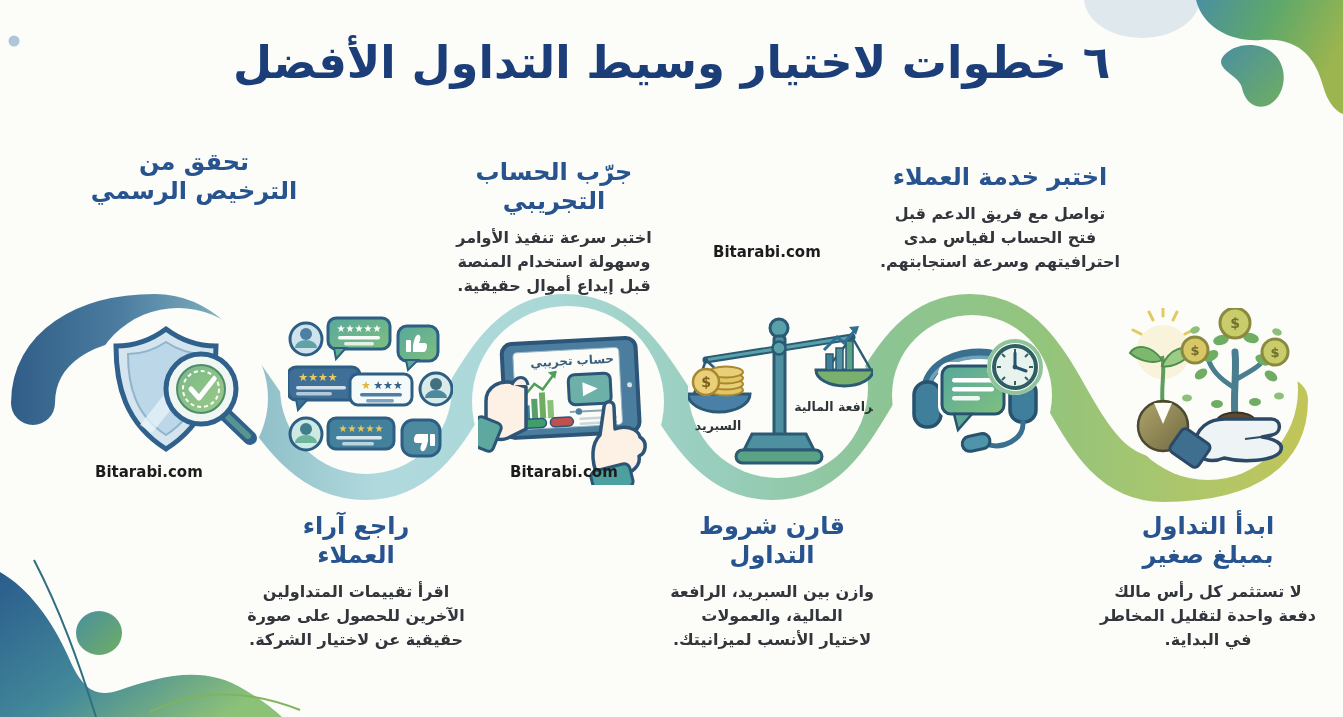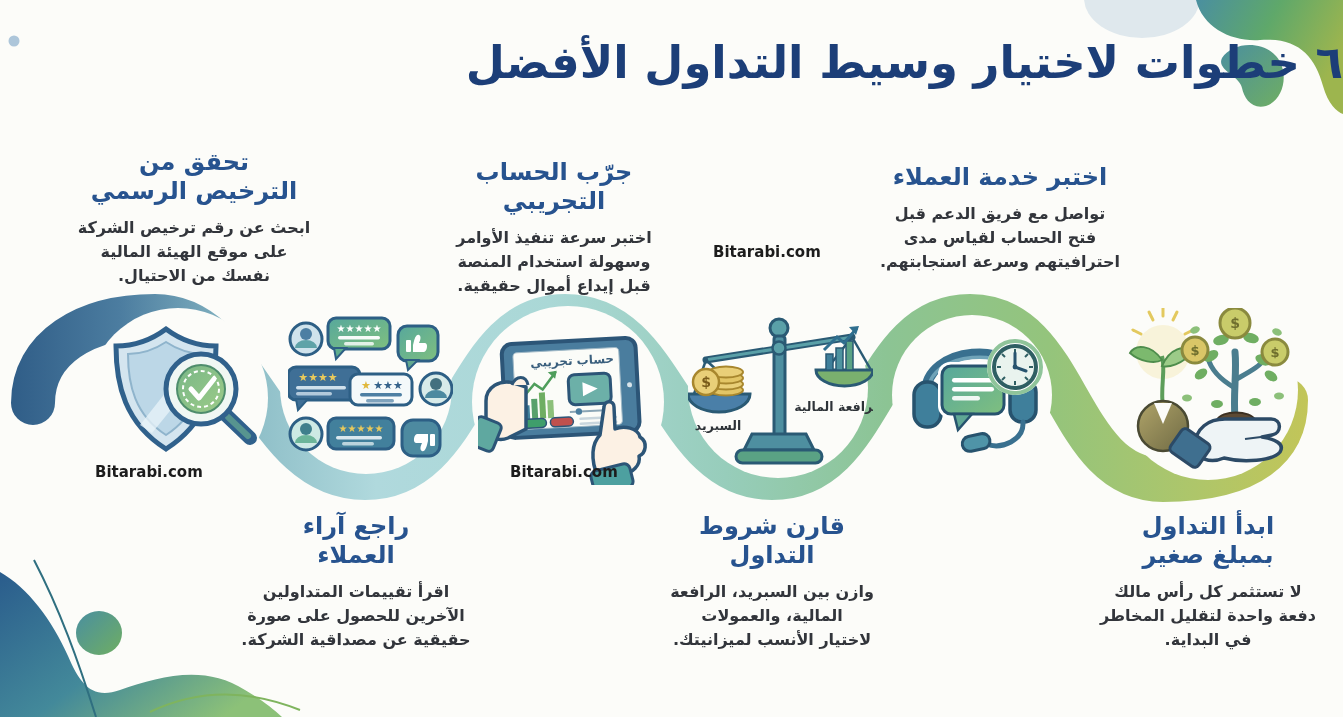--- a/index.html
+++ b/index.html
@@ -1,19 +1,19 @@
 <!DOCTYPE html>
 <html lang="ar"><head>
 <meta charset="utf-8">
 <style>
   html,body{margin:0;padding:0;}
   body{font-family:"DejaVu Sans",sans-serif;background:#e9e9e9;}
   .canvas{position:relative;width:1343px;height:717px;background:#fcfcf9;overflow:hidden;}
   .layer{position:absolute;inset:0;width:100%;height:100%;}
-  .title{position:absolute;top:36px;left:0;width:100%;text-align:right;
+  .title{position:absolute;top:36px;left:0;width:100%;text-align:center;
          font-size:45px;font-weight:bold;color:#1c3e78;direction:rtl;letter-spacing:0;z-index:4;}
   .step{position:absolute;direction:rtl;text-align:center;z-index:4;}
   .step h2{margin:0 0 10px 0;font-size:24px;line-height:29px;font-weight:bold;color:#27538f;white-space:pre-line;}
   .step p{margin:0;font-size:16px;line-height:24px;font-weight:bold;color:#32353b;white-space:pre-line;}
   .watermark{position:absolute;font-size:15px;color:#1c1c1c;z-index:5;font-weight:bold;}
   .icon{position:absolute;z-index:3;}
   svg{display:block;}
   
   .s1{left:58px;top:148px;width:272px;}
   .s3{left:418px;top:158px;width:272px;}
@@ -92,43 +92,40 @@
       <circle cx="972" cy="395" r="80" fill="#fcfcf9"></circle>
       <circle cx="1208" cy="390" r="90" fill="#fcfcf9"></circle>
     </g>
   </svg>
 
   <div class="title" dir="rtl">٦ خطوات لاختيار وسيط التداول الأفضل</div>
 
   <div class="step s1">
     <h2>تحقق من
 الترخيص الرسمي</h2>
-    <p>ابحث عن رقم ترخيص الشركة
-على موقع الهيئة المالية
-نفسك من الاحتيال.</p>
   </div>
   <div class="step s3">
     <h2>جرّب الحساب
 التجريبي</h2>
     <p>اختبر سرعة تنفيذ الأوامر
 وسهولة استخدام المنصة
 قبل إيداع أموال حقيقية.</p>
   </div>
   <div class="step s5">
     <h2>اختبر خدمة العملاء</h2>
     <p>تواصل مع فريق الدعم قبل
 فتح الحساب لقياس مدى
 احترافيتهم وسرعة استجابتهم.</p>
   </div>
   <div class="step s2">
     <h2>راجع آراء
 العملاء</h2>
     <p>اقرأ تقييمات المتداولين
 الآخرين للحصول على صورة
-حقيقية عن مصداقية الشركة.</p>
+حقيقية عن لاختيار الشركة.</p>
   </div>
   <div class="step s4">
     <h2>قارن شروط
 التداول</h2>
     <p>وازن بين السبريد، الرافعة
 المالية، والعمولات
 لاختيار الأنسب لميزانيتك.</p>
   </div>
   <div class="step s6">
     <h2>ابدأ التداول

